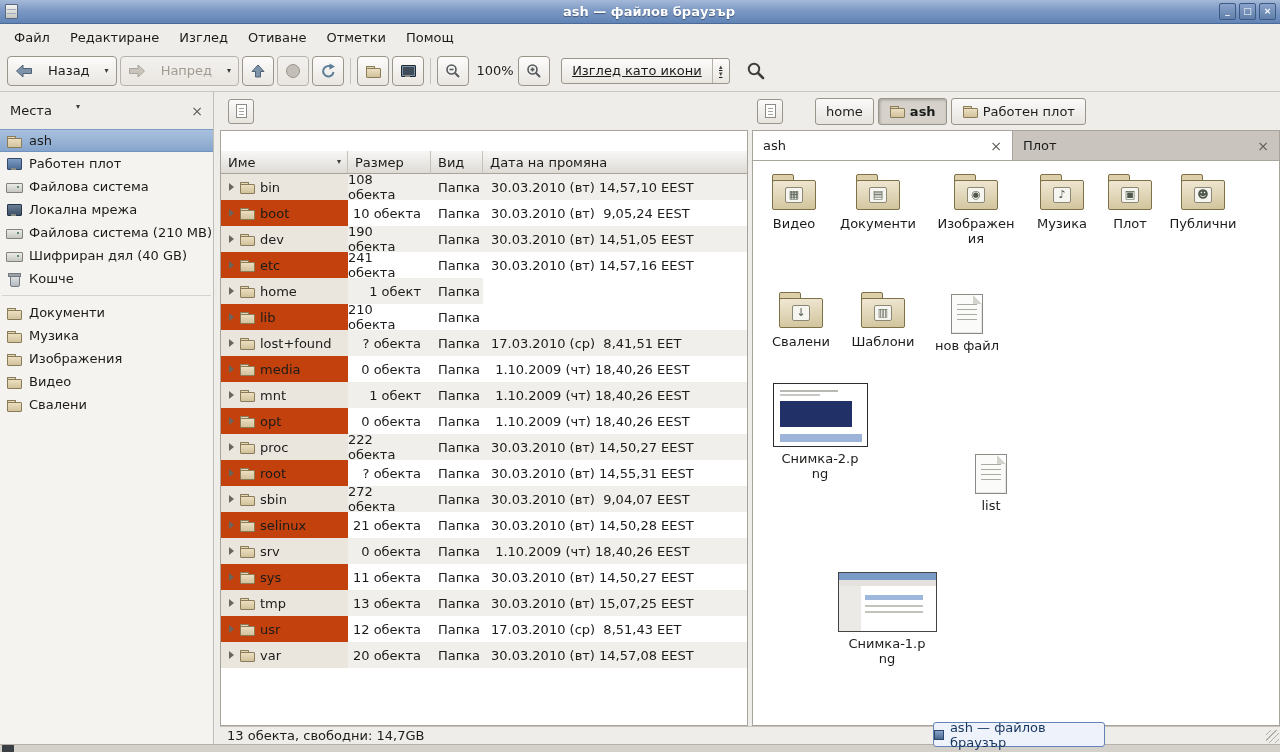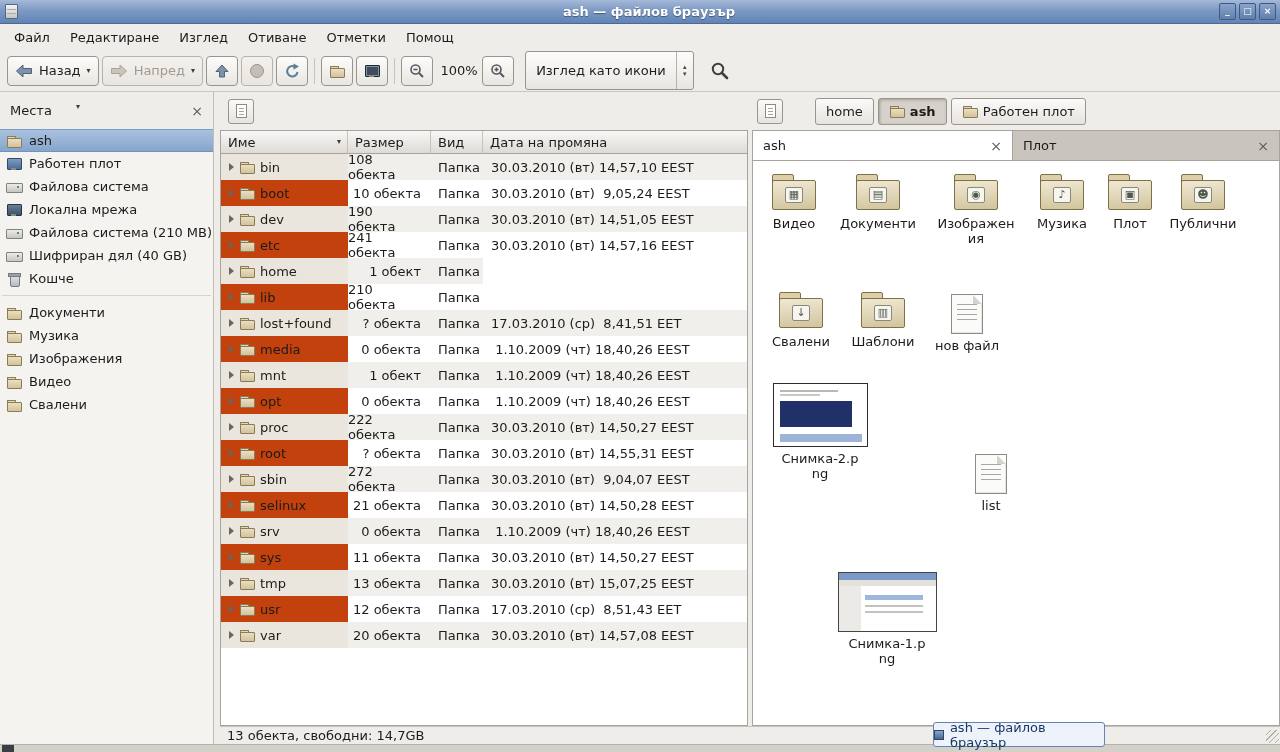--- a/index.html
+++ b/index.html
@@ -23,33 +23,33 @@
   .wbtn { width:17px; height:17px; border:1px solid #3d5a85; border-radius:2px;
     background:linear-gradient(#8aa4cb,#617fa9); color:#fff; font-size:9px; font-weight:bold;
     text-align:center; line-height:15px; }
   
   .menubar { position:absolute; left:0; top:24px; width:100%; height:26px;
     display:flex; align-items:center; padding-left:4px; }
   .menu-item { padding:4px 10px; }
   
   .toolbar { position:absolute; left:0; top:50px; width:100%; height:42px;
     display:flex; align-items:center; padding-left:7px; border-bottom:1px solid #cbc7c0; }
-  .btn { display:inline-flex; align-items:center; gap:6px; height:30px; padding:0 7px;
+  .btn { display:inline-flex; align-items:center; gap:15px; height:30px; padding:0 7px;
     border:1px solid #9a948a; border-radius:4px;
     background:linear-gradient(#fdfcfb,#e9e6e1); margin-right:3px; }
   .btn.disabled { color:#a19b91; border-color:#b9b4ab;
     background:linear-gradient(#f3f1ee,#e9e6e1); }
   .icon-btn { width:32px; justify-content:center; padding:0; }
   .flat-btn { border:none; background:transparent; width:32px; height:30px;
     display:inline-flex; align-items:center; justify-content:center; }
   .tsep { width:1px; height:26px; background:#c7c3bb; margin:0 6px 0 3px; flex:none; }
   .caret { font-size:8px; color:#3c3c38; line-height:8px; }
   .zoomlbl { width:46px; text-align:center; }
-  .combo { display:inline-flex; align-items:center; height:39px; border:1px solid #9a948a;
-    border-radius:3px; background:linear-gradient(#fdfcfb,#e9e6e1); margin-left:8px; }
+  .combo { display:inline-flex; align-items:center; height:26px; border:1px solid #9a948a;
+    border-radius:3px; background:linear-gradient(#fdfcfb,#e9e6e1); margin-left:8px;text-decoration:underline; }
   .combo-label { padding:0 10px; min-width:148px; }
   .combo-arrows { border-left:1px solid #b5b0a8; align-self:stretch; width:17px;
     display:flex; flex-direction:column; align-items:center; justify-content:center;
     font-size:7px; line-height:7px; color:#44443f; }
   
   .sidebar { position:absolute; left:0; top:92px; width:214px; bottom:8px;
     background:#f5f3f0; border-right:1px solid #c2beb6; }
   .side-header { height:37px; display:flex; align-items:center; padding:0 10px; background:#efede9; }
   .side-title-combo { display:inline-flex; align-items:flex-start; gap:24px; }
   .side-close { margin-left:auto; color:#5e5c57; font-size:14px; }
@@ -82,21 +82,21 @@
   .mini-paper { width:11px; height:14px; background:#fff; border:1px solid #8b8b84; position:relative; display:inline-block; }
   .mini-paper::after { content:''; position:absolute; left:2px; right:2px; top:3px; height:8px;
     background:repeating-linear-gradient(#a6a6a0 0 1px, transparent 1px 3px); }
   
   .middle { position:absolute; left:220px; top:92px; width:528px; bottom:26px; background:#efede9; }
   .mini-tb { height:38px; display:flex; align-items:center; padding-left:8px; }
   .sm-btn { width:26px; height:25px; border:1px solid #9a948a; border-radius:3px;
     background:linear-gradient(#fbfaf9,#e7e4df); display:inline-flex; align-items:center; justify-content:center; }
   .listbox { position:absolute; left:0; right:0; top:38px; bottom:0;
     border:1px solid #a8a49c; background:#fff; overflow:hidden; }
-  .cols { display:flex; height:23px; }
+  .cols { display:flex; height:23px;margin-top:20px; }
   .hcol { background:linear-gradient(#f8f7f6,#dedbd5); border-right:1px solid #c6c2ba;
     border-bottom:1px solid #a8a49c; padding-left:7px; line-height:21px;
     display:flex; align-items:center; gap:6px; }
   .hc-name { width:127px; } .hc-size { width:83px; } .hc-type { width:52px; } .hc-date { flex:1; border-right:none; }
   .hsort { margin-left:auto; margin-right:6px; }
   .lrow { display:flex; height:26px; align-items:stretch; }
   .cell { display:flex; align-items:center; }
   .c-name { width:127px; padding-left:8px; gap:5px; }
   .c-size { width:83px; justify-content:flex-end; padding-right:10px; }
   .c-type { width:52px; padding-left:7px; }

